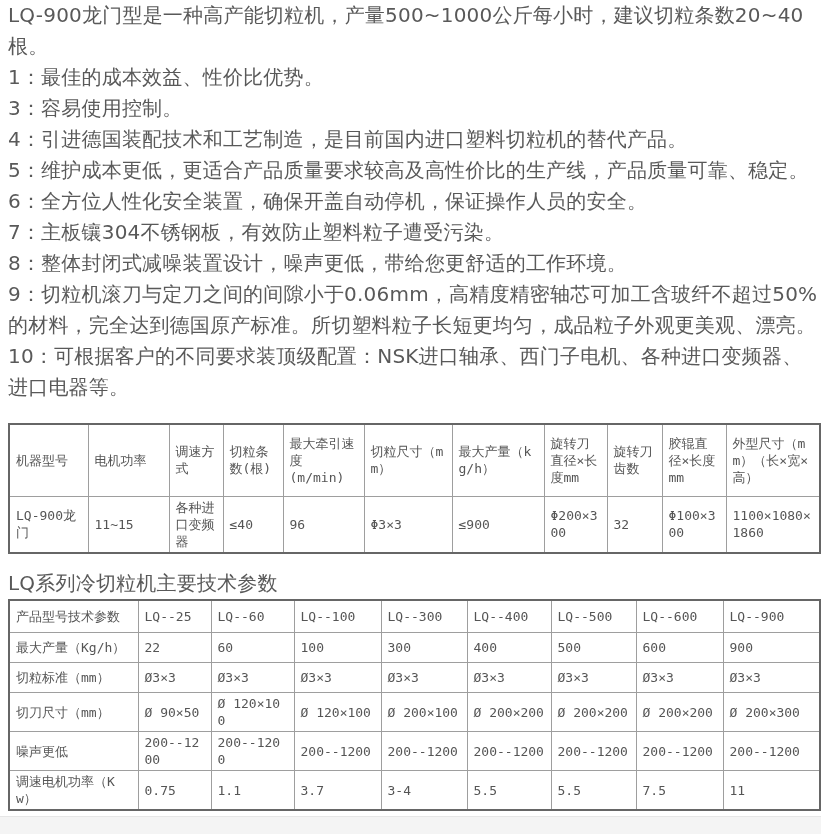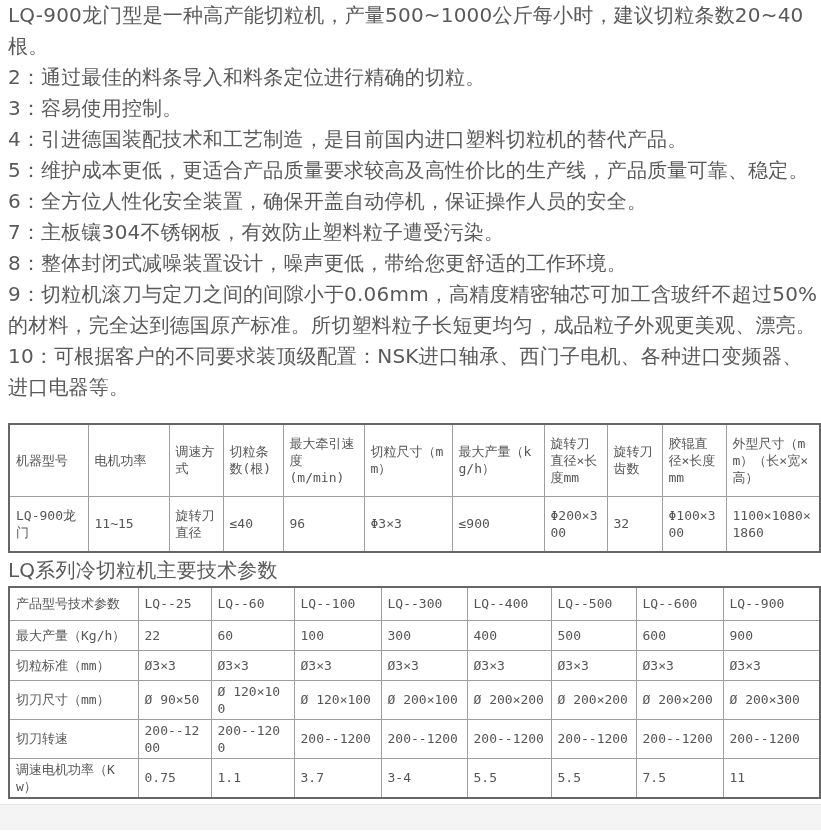--- a/index.html
+++ b/index.html
@@ -36,38 +36,38 @@
     font-family: "DejaVu Sans Mono", "Liberation Mono", monospace;
     white-space: pre-line;
     word-break: break-all;
     overflow: hidden;
   }
   .t1 { margin-top: 20px; }
   .t1 thead tr { height: 72px; }
   .t1 tbody tr { height: 56px; }
   .t2 thead tr { height: 33px; }
   .t2 tbody tr { height: 30px; }
-  .section-title { margin-top: 2px; }
+  .section-title { margin-top: 14px; }
   .footer-strip {
     width: 821px; height: 26px;
     background: #f4f4f4;
     border-top: 1px solid #e6e6e6;
     margin-top: 5px;
   }
 </style>
 </head>
 <body>
 
 <div class="content">
 
   <p>LQ-900龙门型是一种高产能切粒机，产量500~1000公斤每小时，建议切粒条数20~40根。</p>
 
 
   <div>
-      <p>2：通过最佳的料条导入和料条定位进行精确的切粒。</p>
+      <p>1：最佳的成本效益、性价比优势。</p>
       <p>3：容易使用控制。</p>
       <p>4：引进德国装配技术和工艺制造，是目前国内进口塑料切粒机的替代产品。</p>
       <p>5：维护成本更低，更适合产品质量要求较高及高性价比的生产线，产品质量可靠、稳定。</p>
       <p>6：全方位人性化安全装置，确保开盖自动停机，保证操作人员的安全。</p>
       <p>7：主板镶304不锈钢板，有效防止塑料粒子遭受污染。</p>
       <p>8：整体封闭式减噪装置设计，噪声更低，带给您更舒适的工作环境。</p>
       <p>9：切粒机滚刀与定刀之间的间隙小于0.06mm，高精度精密轴芯可加工含玻纤不超过50%的材料，完全达到德国原产标准。所切塑料粒子长短更均匀，成品粒子外观更美观、漂亮。</p>
       <p>10：可根据客户的不同要求装顶级配置：NSK进口轴承、西门子电机、各种进口变频器、进口电器等。</p>
     </div>
 
@@ -98,21 +98,21 @@
           <th>旋转刀直径×长度mm</th>
           <th>旋转刀齿数</th>
           <th>胶辊直径×长度mm</th>
           <th>外型尺寸（mm）（长×宽×高）</th>
         </tr>
       </thead>
       <tbody>
         <tr>
           <td>LQ-900龙门</td>
           <td>11~15</td>
-          <td>旋转刀直径</td>
+          <td>各种进口变频器</td>
           <td>≤40</td>
           <td>96</td>
           <td>Φ3×3</td>
           <td>≤900</td>
           <td>Φ200×300</td>
           <td>32</td>
           <td>Φ100×300</td>
           <td>1100×1080×1860</td>
         </tr>
       </tbody>
@@ -173,21 +173,21 @@
           <td>Ø 90×50</td>
           <td>Ø 120×100</td>
           <td>Ø 120×100</td>
           <td>Ø 200×100</td>
           <td>Ø 200×200</td>
           <td>Ø 200×200</td>
           <td>Ø 200×200</td>
           <td>Ø 200×300</td>
         </tr>
         <tr>
-          <td>切刀转速</td>
+          <td>噪声更低</td>
           <td>200--1200</td>
           <td>200--1200</td>
           <td>200--1200</td>
           <td>200--1200</td>
           <td>200--1200</td>
           <td>200--1200</td>
           <td>200--1200</td>
           <td>200--1200</td>
         </tr>
         <tr>

